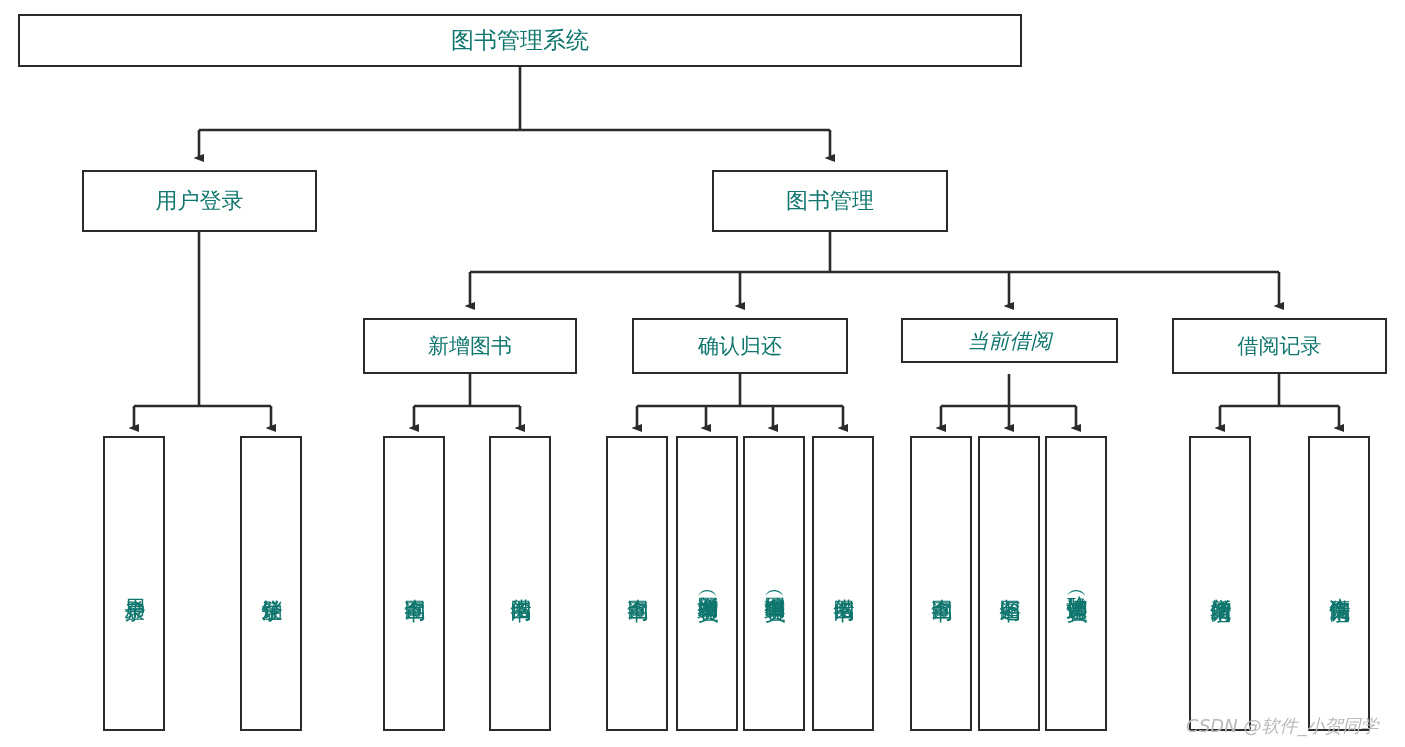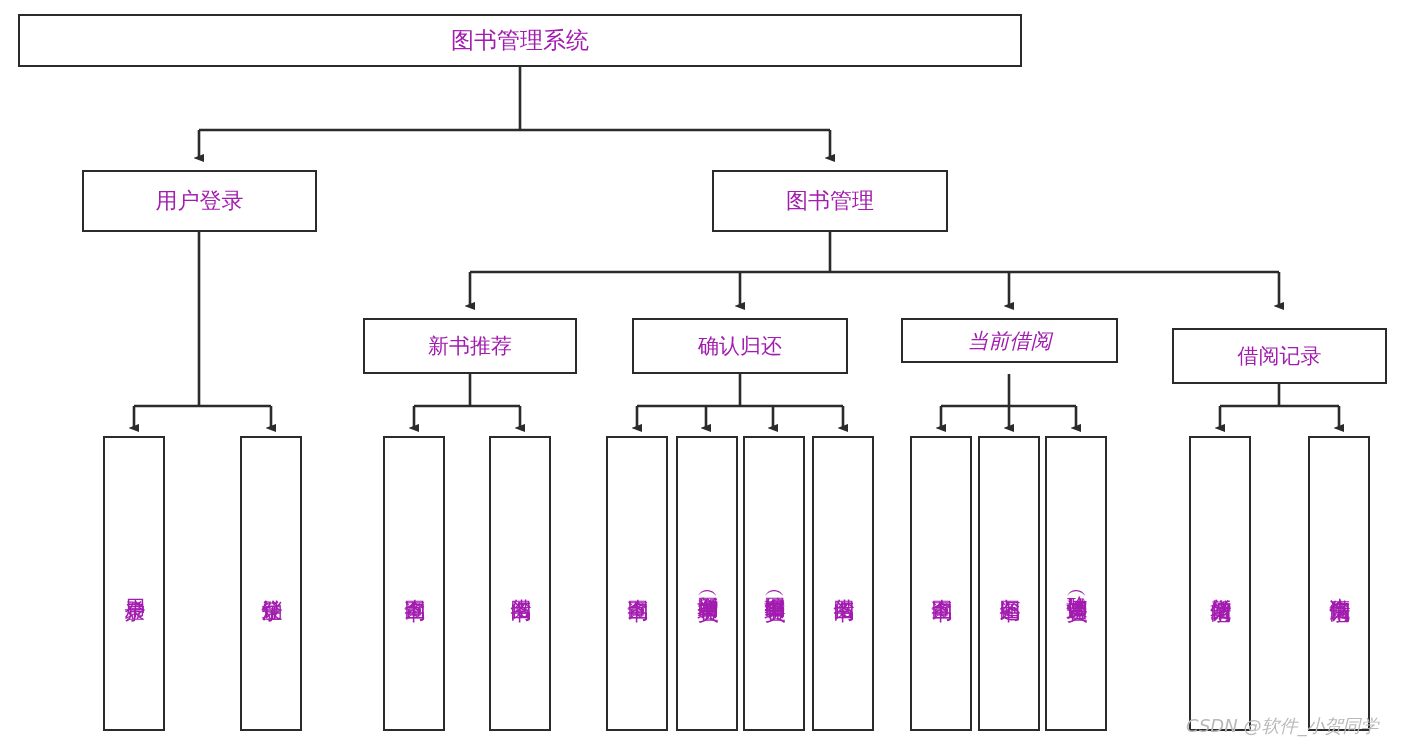--- a/index.html
+++ b/index.html
@@ -18,21 +18,21 @@
     overflow: hidden;
   }
   .node {
     position: absolute;
     box-sizing: border-box;
     background: #ffffff;
     border: 2px solid #2b2b2b;
     display: flex;
     align-items: center;
     justify-content: center;
-    color: #a21caf;
+    color: #0f766e;
   }
   .node.root {
     font-size: 23px;
   }
   .node.lvl1 {
     font-size: 22px;
   }
   .node.lvl2 {
     font-size: 21px;
   }
@@ -124,24 +124,24 @@
       <path d="M 1220 406 L 1220 428" marker-end="url(#arrow)"></path>
       <path d="M 1339 406 L 1339 428" marker-end="url(#arrow)"></path>
     </g>
   </svg>
 
   <div class="node root" style="left:18px; top:14px; width:1004px; height:53px;">图书管理系统</div>
 
   <div class="node lvl1" style="left:82px; top:170px; width:235px; height:62px;">用户登录</div>
   <div class="node lvl1" style="left:712px; top:170px; width:236px; height:62px;">图书管理</div>
 
-  <div class="node lvl2" style="left:363px; top:318px; width:214px; height:56px;">新书推荐</div>
+  <div class="node lvl2" style="left:363px; top:318px; width:214px; height:56px;">新增图书</div>
   <div class="node lvl2" style="left:632px; top:318px; width:216px; height:56px;">确认归还</div>
   <div class="node lvl2" style="left:901px; top:318px; width:217px; height:45px;font-style:italic;">当前借阅</div>
-  <div class="node lvl2" style="left:1172px; top:328px; width:215px; height:56px;">借阅记录</div>
+  <div class="node lvl2" style="left:1172px; top:318px; width:215px; height:56px;">借阅记录</div>
 
   <div class="node leaf" style="left:103px; top:436px; width:62px; height:295px;">
     <span class="leaf-text">用户登录</span>
   </div>
   <div class="node leaf" style="left:240px; top:436px; width:62px; height:295px;">
     <span class="leaf-text">注销登录</span>
   </div>
 
   <div class="node leaf" style="left:383px; top:436px; width:62px; height:295px;">
     <span class="leaf-text">查询图书</span>

